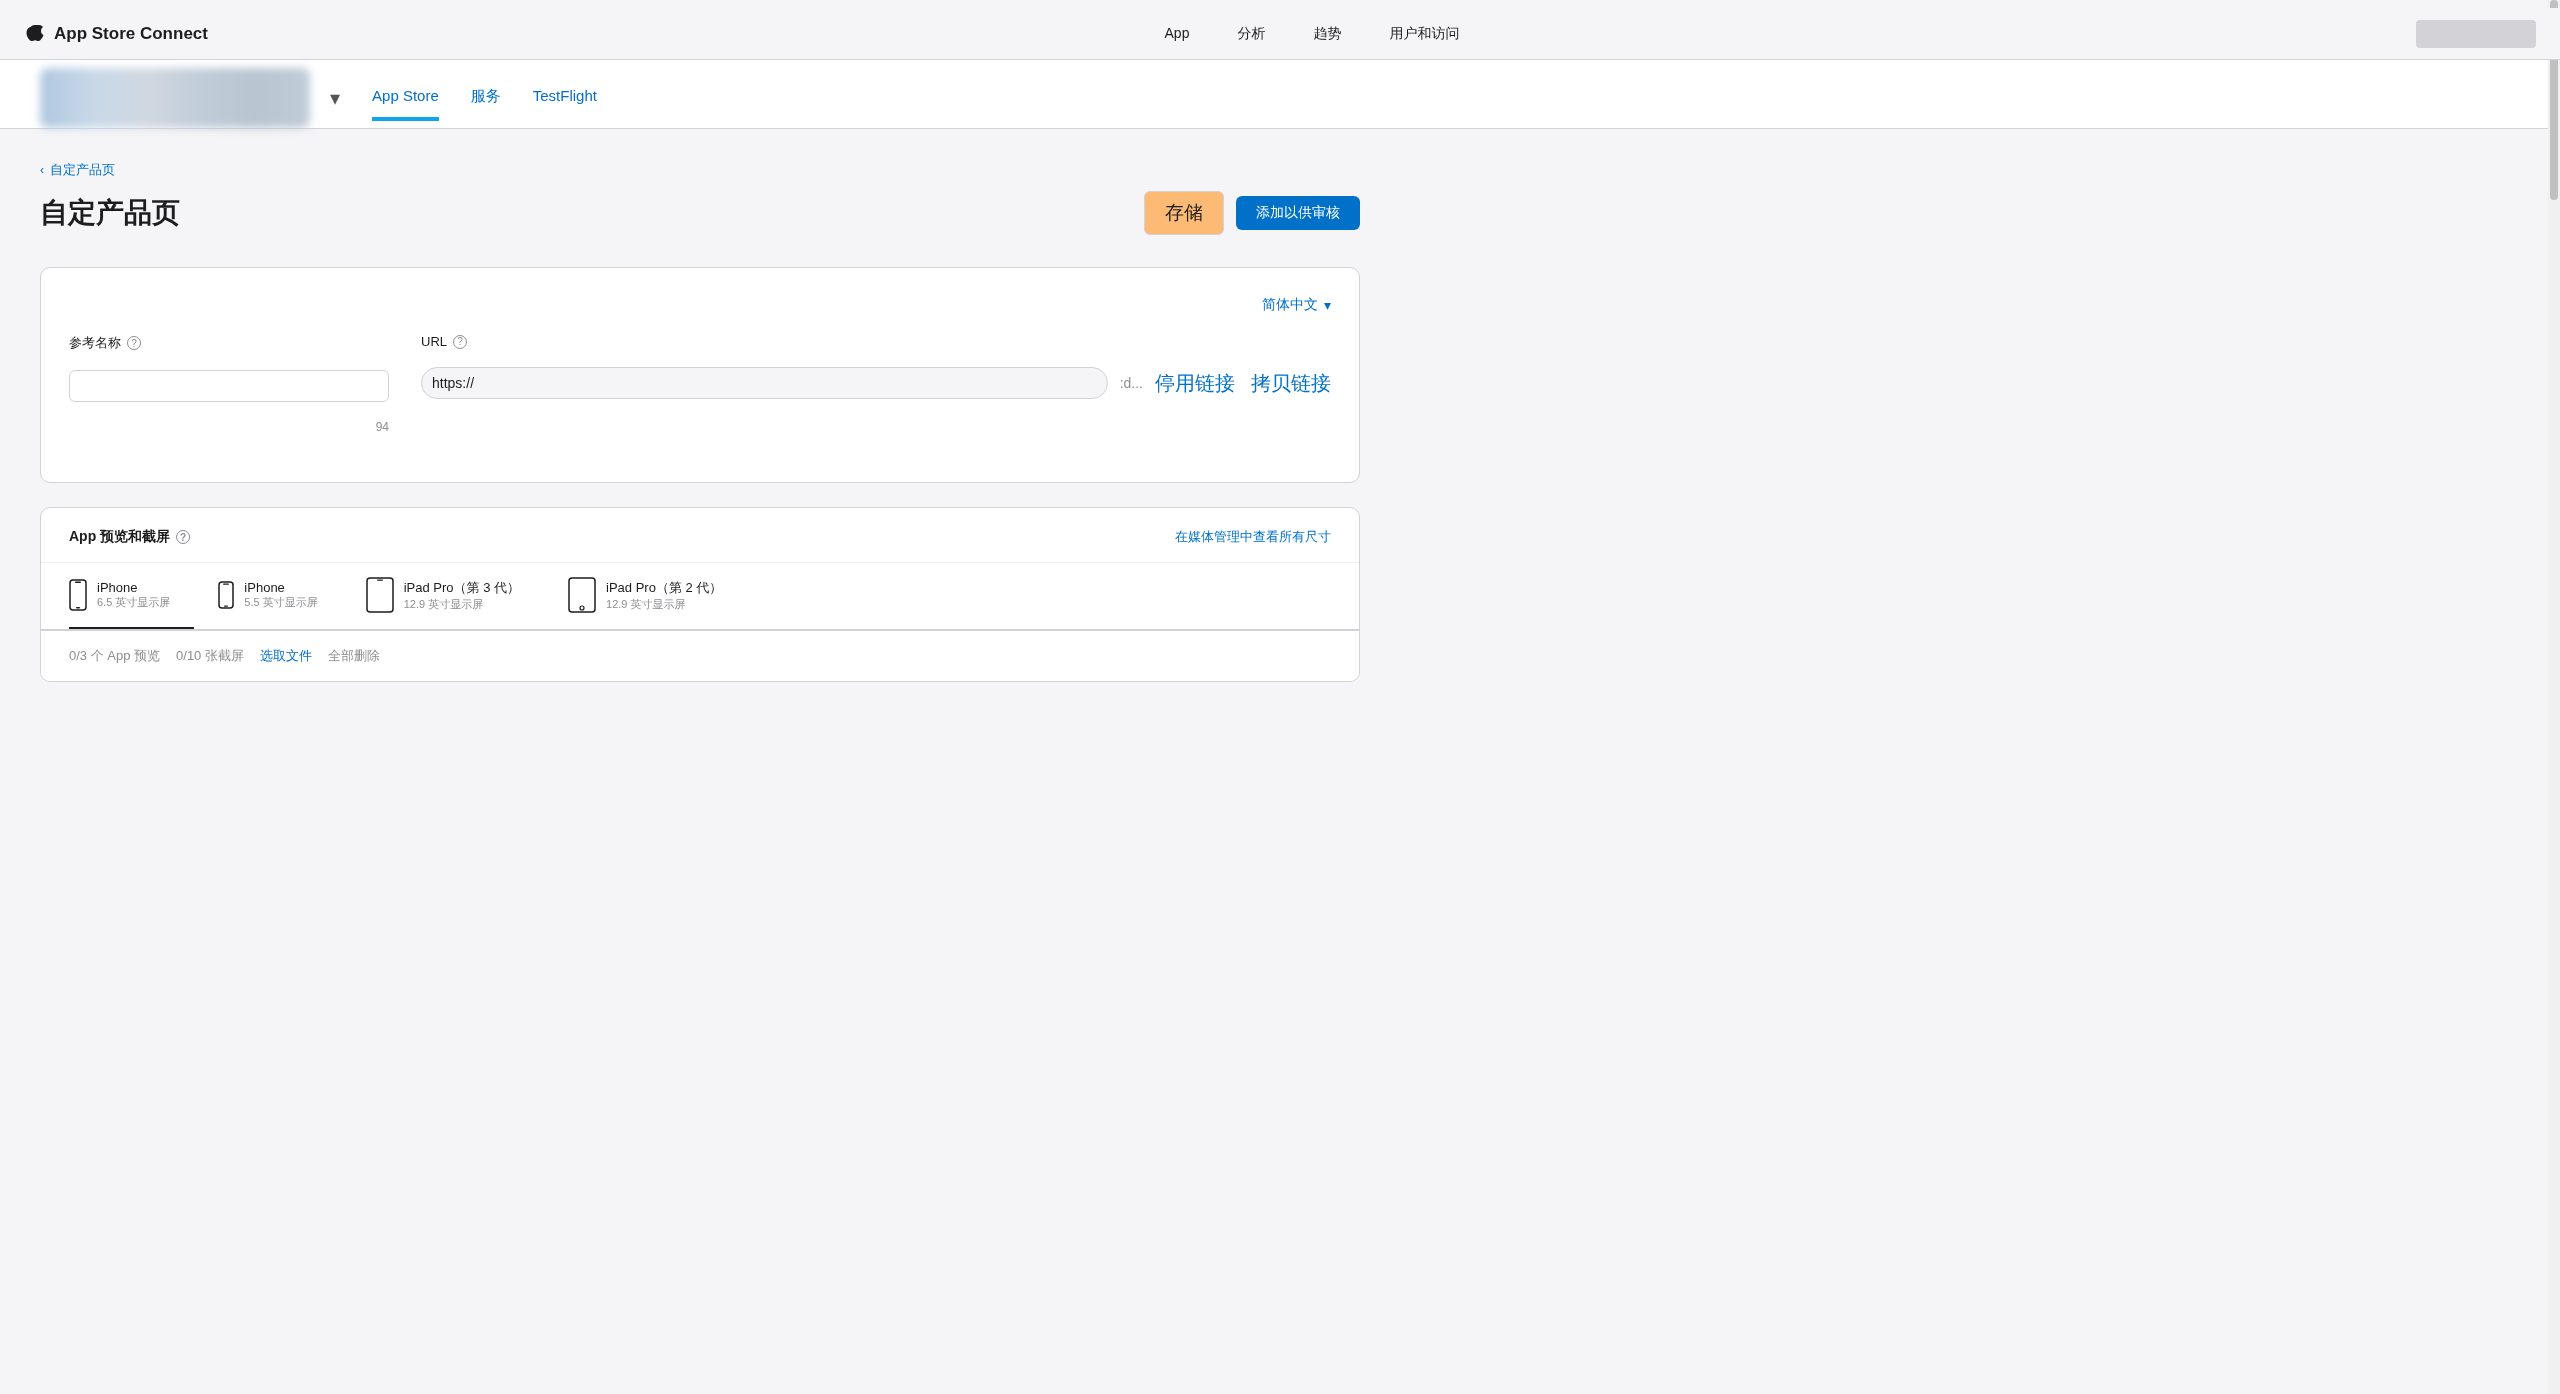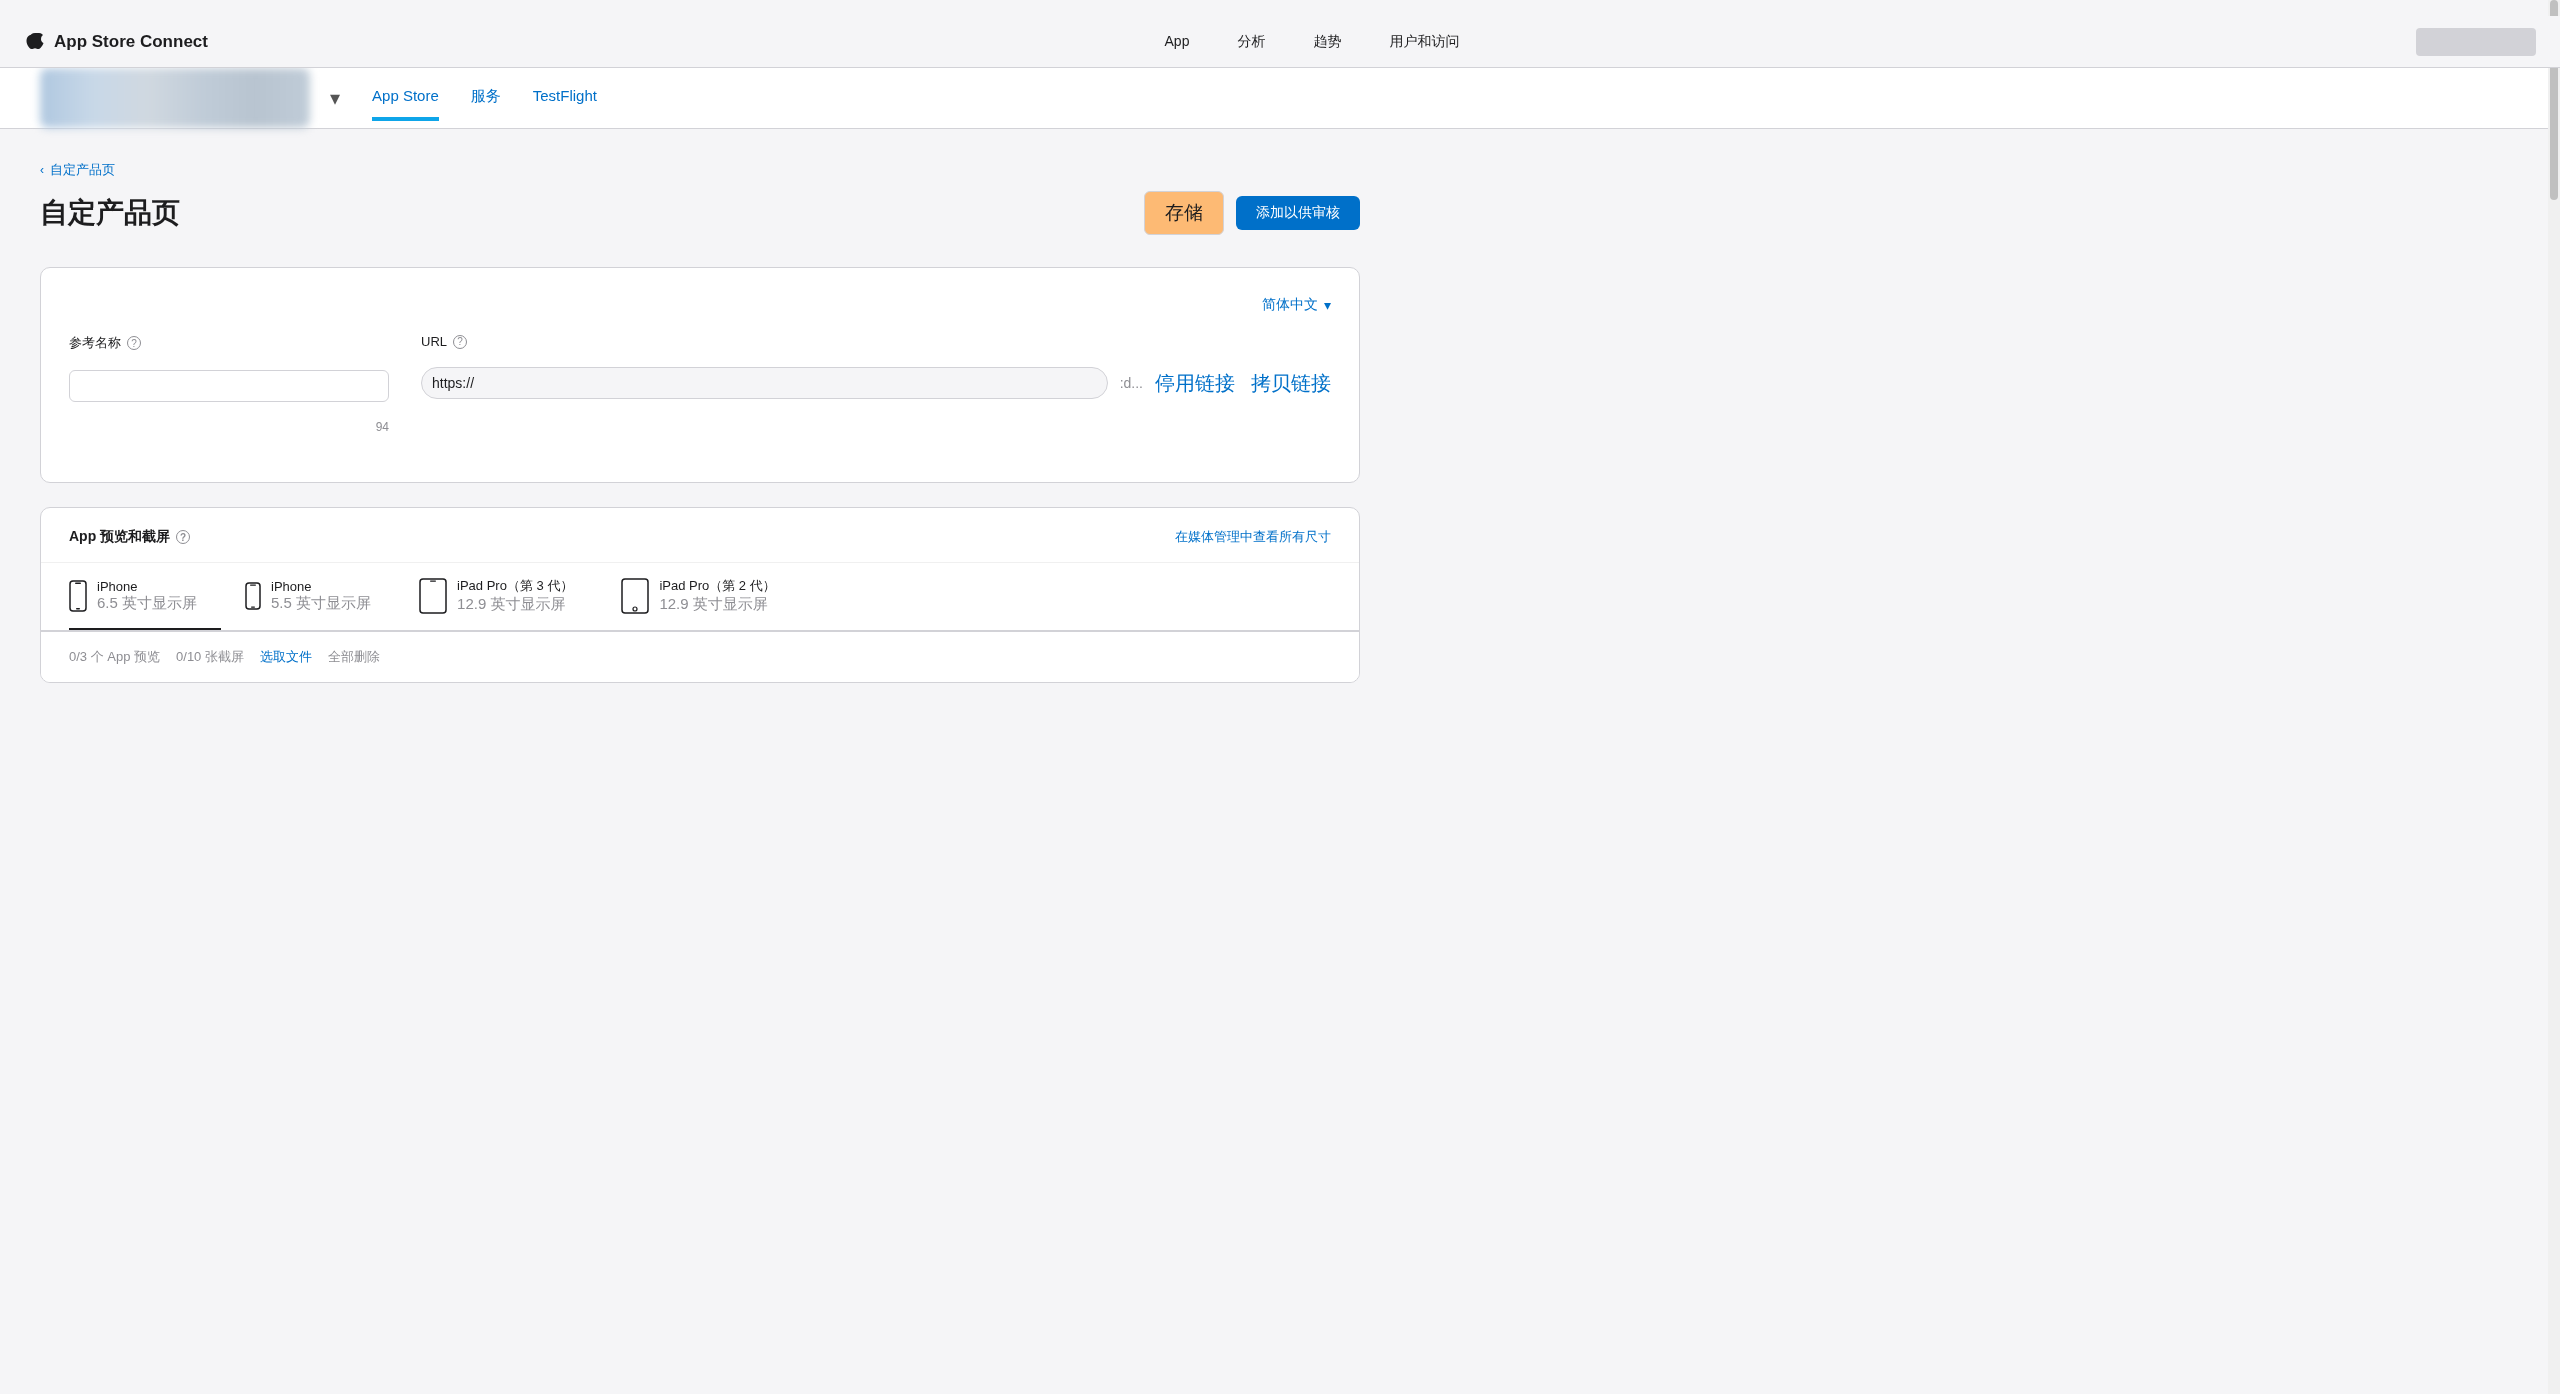--- a/index.html
+++ b/index.html
@@ -13,21 +13,21 @@
     
     .top-nav {
       background: #f5f5f7;
       border-bottom: 1px solid #d2d2d7;
       height: 52px;
       display: flex;
       align-items: center;
       padding: 0 24px;
       gap: 60px;
       position: sticky;
-      top: 16px;
+      top: 8px;
       z-index: 100;
     }
     .top-nav-brand {
       display: flex;
       align-items: center;
       gap: 8px;
       font-size: 17px;
       font-weight: 600;
       color: #1d1d1f;
       white-space: nowrap;
@@ -309,21 +309,21 @@
     .device-info {
       display: flex;
       flex-direction: column;
     }
     .device-name {
       font-size: 13px;
       font-weight: 500;
       color: #1d1d1f;
     }
     .device-size {
-      font-size: 15px;
+      font-size: 11px;
       color: #8e8e93;
     }
 
     
     .drop-zone {
       padding: 40px 28px 80px 28px;
       display: flex;
       flex-direction: column;
       align-items: center;
       justify-content: center;

